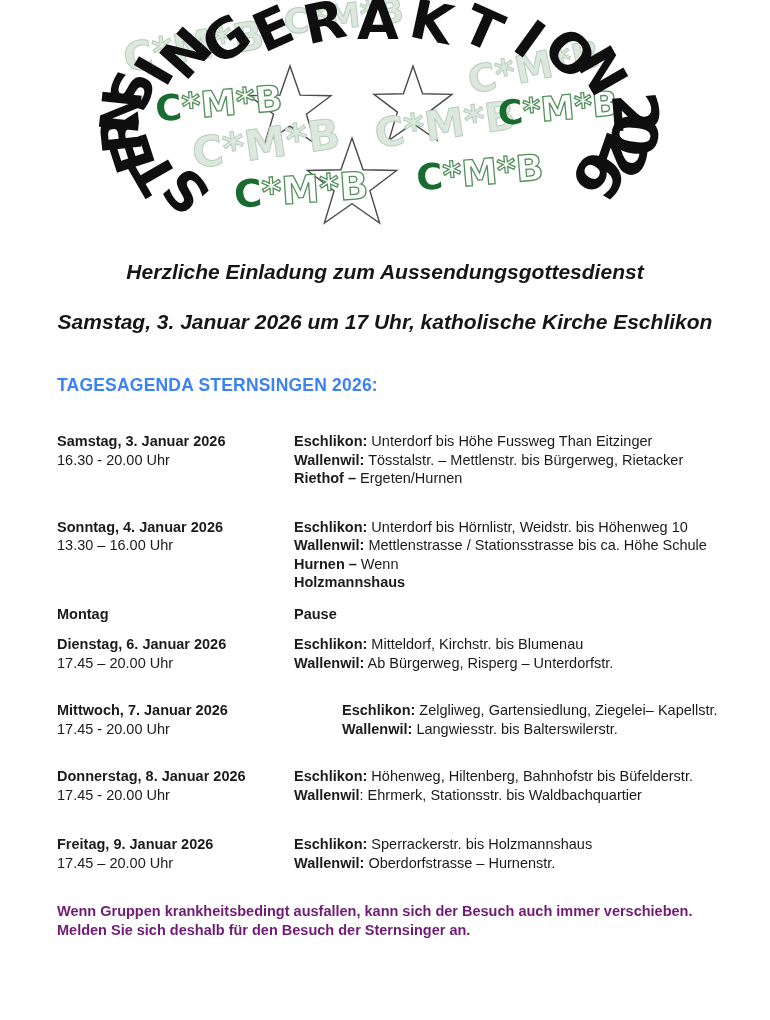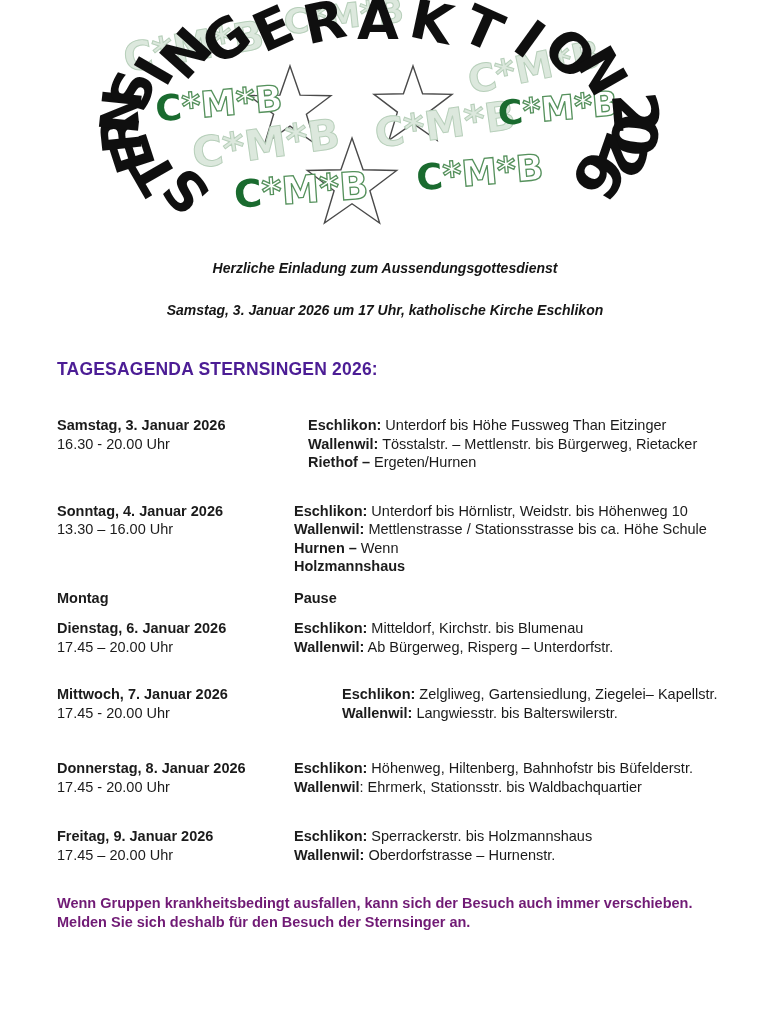--- a/index.html
+++ b/index.html
@@ -9,27 +9,27 @@
     width:770px;height:1020px;
     background:#ffffff;
     color:#1b1b1b;
     font-family:"Liberation Sans",sans-serif;
     overflow:hidden;
   }
   
   .header-art{width:770px;height:232px;position:relative;}
   .header-art svg{display:block;}
   
-  .invite{text-align:center;font-weight:bold;font-style:italic;font-size:14px;color:#161616;}
+  .invite{text-align:center;font-weight:bold;font-style:italic;font-size:21px;color:#161616;}
   .invite .l1{margin:28px 10px 0;}
   .invite .l2{margin:26px 10px 0;}
   
   .agenda-heading{
     margin:41px 0 0 57px;
-    font-size:17.5px;font-weight:bold;letter-spacing:.2px;color:#4c1d95;
+    font-size:17.5px;font-weight:bold;letter-spacing:.2px;color:#3b82f6;
   }
   #schedule{margin:36px 30px 0 57px;font-size:14.5px;line-height:18.5px;}
   .sched-row{display:grid;grid-template-columns:237px 1fr;}
   .date-cell .date{font-weight:bold;}
   .route-line{white-space:nowrap;}
   .seg-b{font-weight:bold;}
   
   .footer-note{margin:30px 45px 0 57px;font-weight:bold;font-size:14.5px;line-height:18.5px;color:#701a75;}
   .footer-note p{margin:0;}
 </style>
@@ -77,21 +77,21 @@
     </div>
 
   <div class="invite">
     <p class="l1">Herzliche Einladung zum Aussendungsgottesdienst</p>
     <p class="l2">Samstag, 3. Januar 2026 um 17 Uhr, katholische Kirche Eschlikon</p>
   </div>
 
   <h2 class="agenda-heading">TAGESAGENDA STERNSINGEN 2026:</h2>
 
   <div id="schedule">
-      <div class="sched-row" style="margin-top: 8px; gap: 14px;">
+      <div class="sched-row" style="margin-top: 8px;">
         <div class="date-cell">
           <div class="date">Samstag, 3. Januar 2026</div>
           <div class="time">16.30 - 20.00 Uhr</div>
         </div>
         <div class="route-cell">
           <div class="route-line"><span class="seg seg-b">Eschlikon:</span><span class="seg"> Unterdorf bis Höhe Fussweg Than Eitzinger</span></div>
           <div class="route-line"><span class="seg seg-b">Wallenwil:</span><span class="seg"> Tösstalstr. – Mettlenstr. bis Bürgerweg, Rietacker</span></div>
           <div class="route-line"><span class="seg seg-b">Riethof –</span><span class="seg"> Ergeten/Hurnen</span></div>
         </div>
       </div>
@@ -128,21 +128,21 @@
       <div class="sched-row" style="margin-top: 29px; gap: 48px;">
         <div class="date-cell">
           <div class="date">Mittwoch, 7. Januar 2026</div>
           <div class="time">17.45 - 20.00 Uhr</div>
         </div>
         <div class="route-cell">
           <div class="route-line"><span class="seg seg-b">Eschlikon:</span><span class="seg"> Zelgliweg, Gartensiedlung, Ziegelei– Kapellstr.</span></div>
           <div class="route-line"><span class="seg seg-b">Wallenwil:</span><span class="seg"> Langwiesstr. bis Balterswilerstr.</span></div>
         </div>
       </div>
-      <div class="sched-row" style="margin-top: 37px;">
+      <div class="sched-row" style="margin-top: 29px;">
         <div class="date-cell">
           <div class="date">Donnerstag, 8. Januar 2026</div>
           <div class="time">17.45 - 20.00 Uhr</div>
         </div>
         <div class="route-cell">
           <div class="route-line"><span class="seg seg-b">Eschlikon:</span><span class="seg"> Höhenweg, Hiltenberg, Bahnhofstr bis Büfelderstr.</span></div>
           <div class="route-line"><span class="seg seg-b">Wallenwil</span><span class="seg">: Ehrmerk, Stationsstr. bis Waldbachquartier</span></div>
         </div>
       </div>
       <div class="sched-row" style="margin-top: 31px;">

